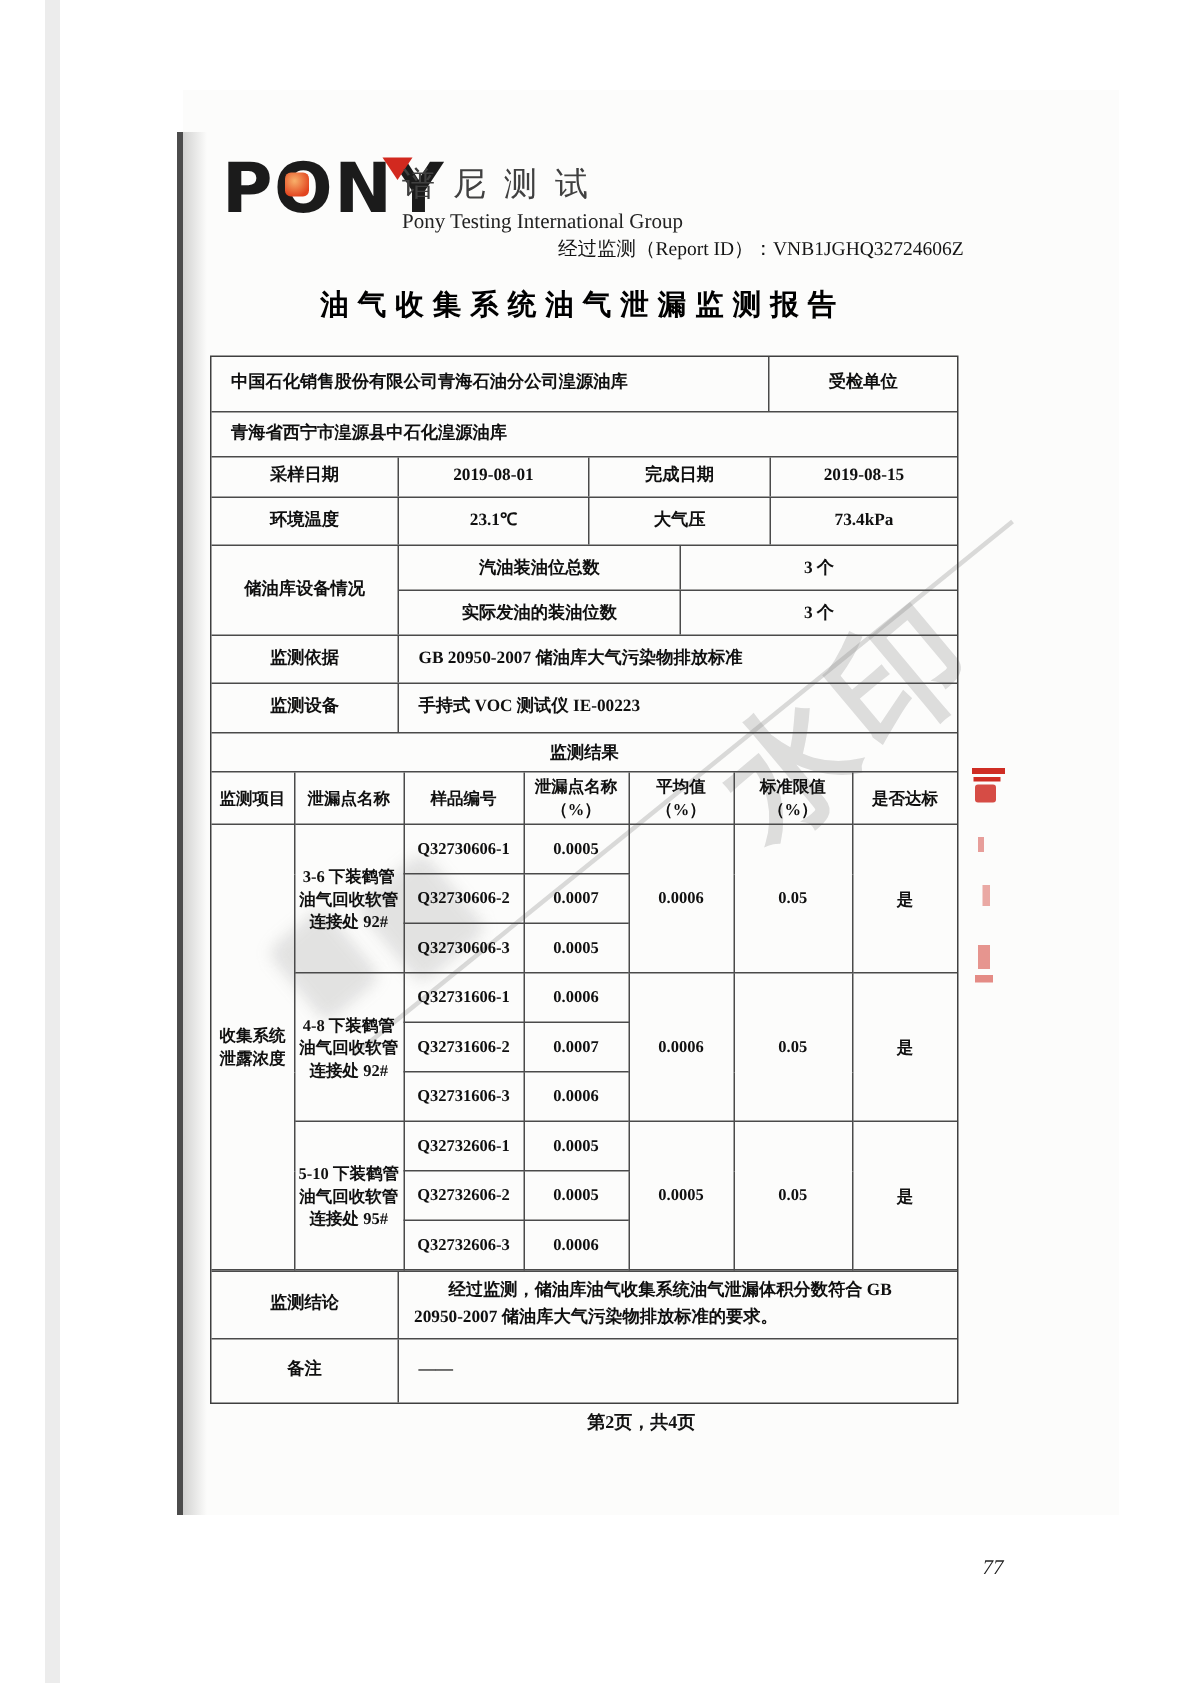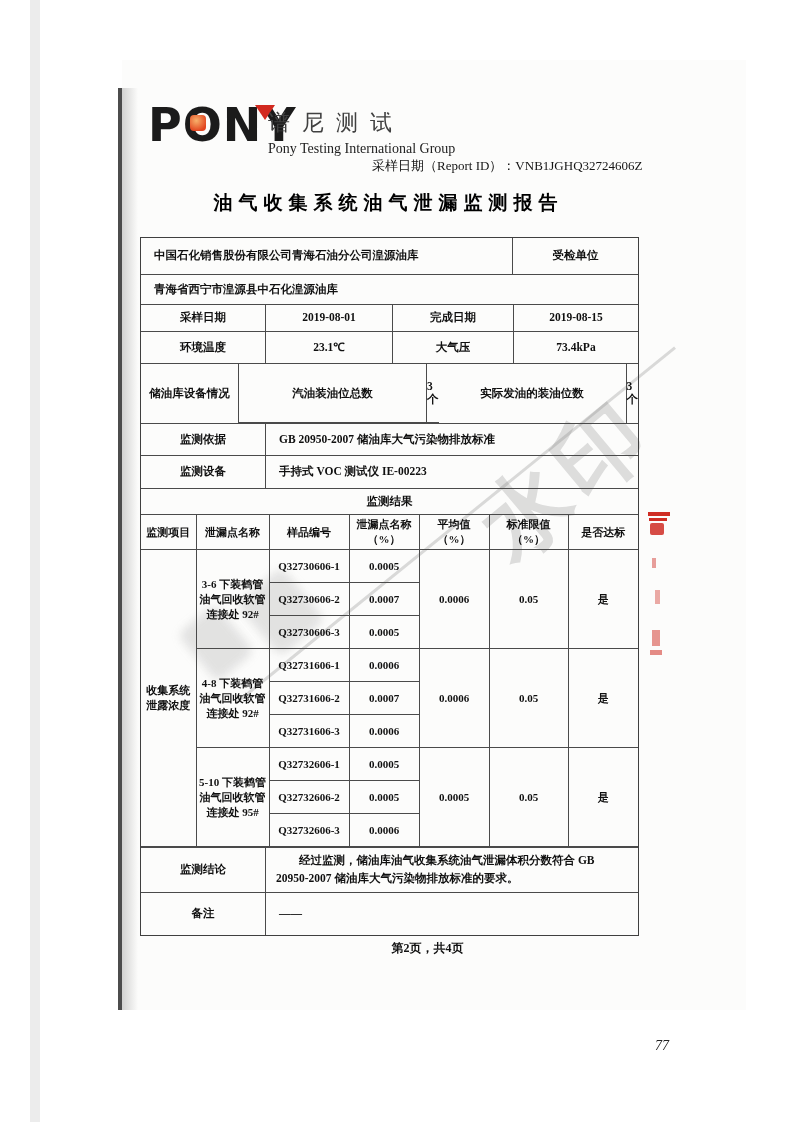--- a/index.html
+++ b/index.html
@@ -48,21 +48,21 @@
   .tbl{position:absolute;left:140px;top:237px;width:497px;border:1.6px solid #3f3f3f;
        font-size:11.5px;color:#101010;}
   .row{display:flex;border-bottom:1px solid #4a4a4a;box-sizing:border-box;}
   .row:last-child{border-bottom:none;}
   .cell{box-sizing:border-box;display:flex;align-items:center;border-right:1px solid #4a4a4a;
         padding:2px 6px;font-weight:600;line-height:1.35;}
   .cell:last-child{border-right:none;}
   .lbl{width:125px;justify-content:center;text-align:center;}
   .val{flex:1;padding-left:13px;}
   .c-center{justify-content:center;text-align:center;}
-  .depot-right{flex:1;display:flex;flex-direction:row;}
+  .depot-right{flex:1;display:flex;flex-direction:column;}
   .depot-row{display:flex;flex:1;}
   .depot-row:first-child{border-bottom:1px solid #4a4a4a;}
   .depot-name{width:187px;display:flex;align-items:center;justify-content:center;
               border-right:1px solid #4a4a4a;font-weight:600;}
   .depot-num{flex:1;display:flex;align-items:center;justify-content:center;font-weight:600;}
   .section-row{height:25px;display:flex;align-items:center;justify-content:center;
                font-weight:600;border-bottom:1px solid #4a4a4a;}
   table.res{border-collapse:collapse;width:100%;table-layout:fixed;font-size:11px;}
   table.res th,table.res td{border:1px solid #4a4a4a;text-align:center;vertical-align:middle;
         padding:2px 2px;font-weight:600;color:#101010;}
@@ -106,21 +106,21 @@
 
   <div class="logo">
     <span class="brand">PONY</span>
     <span class="o-square"></span>
     <span class="y-tri"></span>
   </div>
   <div class="logo-cn">谱尼测试</div>
   <div class="logo-en">Pony Testing International Group</div>
 
   <div class="report-line">
-    <span>采样日期（Report ID）：</span><span>VNB1JGHQ32724606Z</span>
+    <span>经过监测（Report ID）：</span><span>VNB1JGHQ32724606Z</span>
   </div>
 
   <div class="doc-title">油气收集系统油气泄漏监测报告</div>
 
   <div class="tbl">
 
 
     <div class="row" style="height:37px">
       <div class="cell val">中国石化销售股份有限公司青海石油分公司湟源油库</div>
       <div class="cell lbl">受检单位</div>

